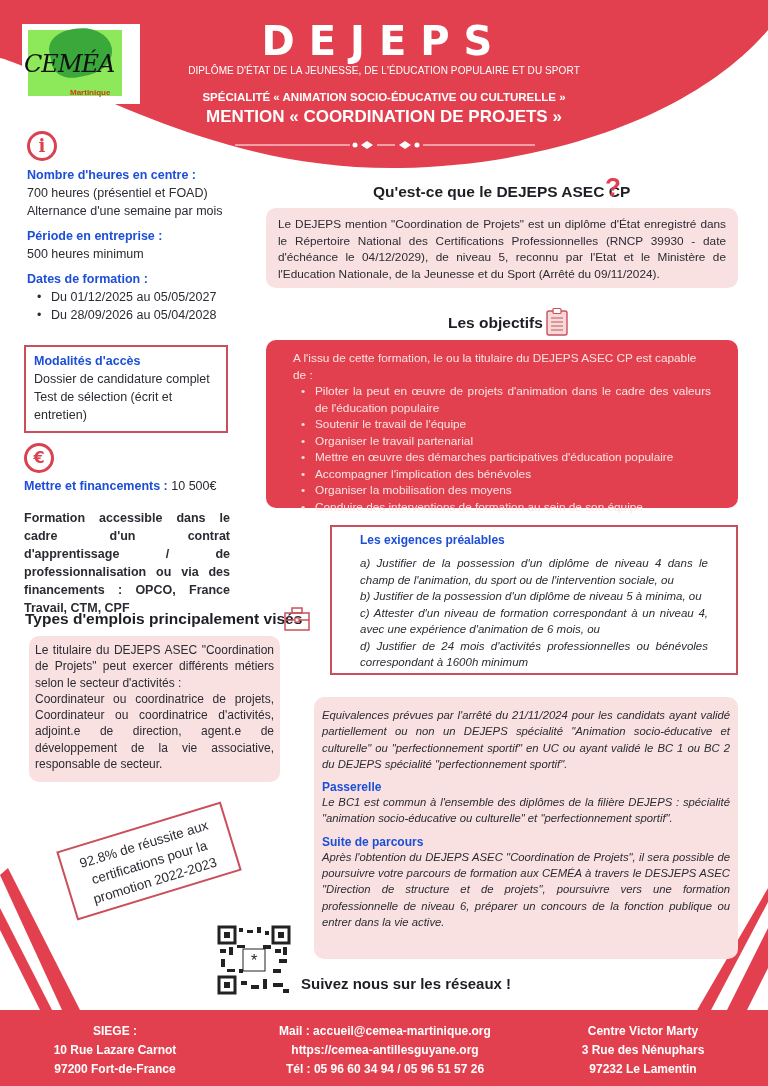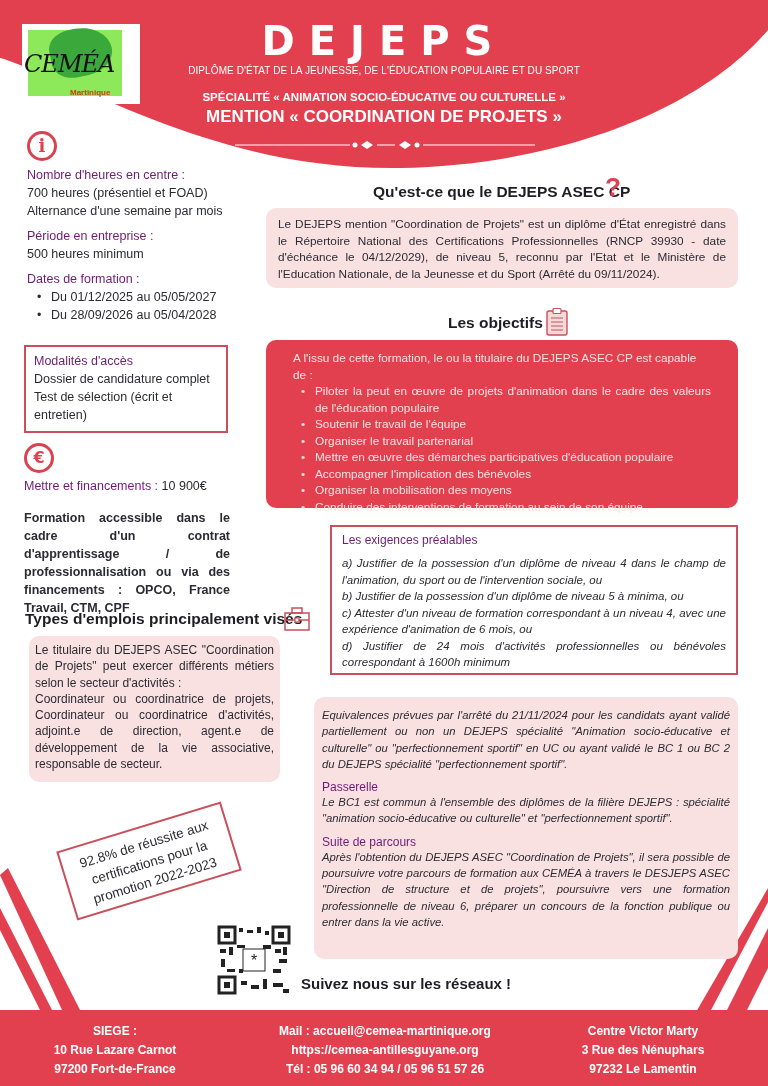--- a/index.html
+++ b/index.html
@@ -16,21 +16,21 @@
   .logo-sub { position: absolute; left: 48px; top: 64px; font-size: 8px; font-weight: bold; color: #c8401c; }
 
   .title { position: absolute; left: 200px; width: 368px; top: 18px; text-align: center; color: #fff; font-size: 40px; font-weight: bold; letter-spacing: 14px; font-family: "DejaVu Sans", sans-serif; }
   .subtitle { position: absolute; left: 170px; width: 428px; top: 65px; text-align: center; color: #fff; font-size: 10px; letter-spacing: 0.1px; }
   .spec { position: absolute; left: 170px; width: 428px; top: 91px; text-align: center; color: #fff; font-size: 11.5px; font-weight: bold; }
   .mention { position: absolute; left: 170px; width: 428px; top: 107px; text-align: center; color: #fff; font-size: 17px; font-weight: bold; }
   .divider { position: absolute; left: 235px; top: 139px; width: 300px; height: 12px; }
 
   
   .icon-circle { position: absolute; width: 30px; height: 30px; border: 3px solid #d9424e; border-radius: 50%; color: #d9424e; font-weight: bold; text-align: center; line-height: 24px; font-size: 18px; font-family: "DejaVu Serif", serif; }
-  .lbl { font-weight: normal; font-size: 12.5px; color: #701a75; }
+  .lbl { font-weight: bold; font-size: 12.5px; color: #1d4ed8; }
   .txt { font-size: 12.5px; color: #2b2b33; line-height: 18px; }
   .ul { list-style: none; padding-left: 10px; }
   .ul li { position: relative; padding-left: 14px; font-size: 12.5px; line-height: 18px; }
   .ul li::before { content: "•"; position: absolute; left: 0; }
   .modal-box { position: absolute; left: 24px; top: 345px; width: 204px; height: 88px; border: 2px solid #c9505a; padding: 7px 8px; }
   .justify { text-align: justify; }
 
   .section-h { font-weight: bold; font-size: 15.5px; color: #1e1e24; }
   .pink-box { background: #f9e1e1; border-radius: 10px; }
   .red-box { background: #e2404e; border-radius: 10px; color: #fbe3e3; }
@@ -88,21 +88,21 @@
 
 <div class="modal-box">
   <div class="lbl">Modalités d'accès</div>
   <div class="txt" style="margin-top:2px;">Dossier de candidature complet</div>
   <div class="txt">Test de sélection (écrit et entretien)</div>
 </div>
 
 <div class="icon-circle" style="left:24px; top:443px; font-family:'DejaVu Sans',sans-serif; font-size:16px;">€</div>
 
 <div class="abs" style="left:24px; top:479px; width:206px;">
-  <div style="font-size:12.5px;"><span class="lbl">Mettre et financements :</span><span> 10 900€</span></div>
+  <div style="font-size:12.5px;"><span class="lbl">Mettre et financements :</span><span> 10 500€</span></div>
   <div class="txt justify" style="margin-top:16px;font-weight:bold;">Formation accessible dans le cadre d'un contrat d'apprentissage / de professionnalisation ou via des financements : OPCO, France Travail, CTM, CPF</div>
 </div>
 
 <div class="abs section-h" style="left:25px; top:610px;">Types d'emplois principalement visés</div>
 <svg class="abs" style="left:283px; top:606px;" width="28" height="26" viewBox="0 0 28 26">
   <rect x="9" y="2" width="10" height="5" fill="none" stroke="#c9505a" stroke-width="1.5"></rect>
   <rect x="2" y="7" width="24" height="17" fill="none" stroke="#c9505a" stroke-width="1.5"></rect>
   <line x1="2" y1="14" x2="26" y2="14" stroke="#c9505a" stroke-width="1.5"></line>
   <rect x="12" y="12" width="4" height="4" fill="#fff" stroke="#c9505a" stroke-width="1.2"></rect>
 </svg>
@@ -186,21 +186,21 @@
     <li class="justify" style="font-size:11.8px; line-height:16.5px; padding-left:14px;">Piloter la peut en œuvre de projets d'animation dans le cadre des valeurs de l'éducation populaire</li>
     <li style="font-size:11.8px; line-height:16.5px;">Soutenir le travail de l'équipe</li>
     <li style="font-size:11.8px; line-height:16.5px;">Organiser le travail partenarial</li>
     <li style="font-size:11.8px; line-height:16.5px;">Mettre en œuvre des démarches participatives d'éducation populaire</li>
     <li style="font-size:11.8px; line-height:16.5px;">Accompagner l'implication des bénévoles</li>
     <li style="font-size:11.8px; line-height:16.5px;">Organiser la mobilisation des moyens</li>
     <li style="font-size:11.8px; line-height:16.5px;">Conduire des interventions de formation au sein de son équipe</li>
   </ul>
 </div>
 
-<div class="abs bordered" style="left:330px; top:525px; width:408px; height:150px; padding:6px 10px;">
+<div class="abs bordered" style="left:330px; top:525px; width:408px; height:150px; padding:6px 28px;">
   <div class="lbl" style="font-size:12px;">Les exigences préalables</div>
   <div style="margin-top:8px; font-style:italic; font-size:11.5px; line-height:16.5px;" class="justify">
     <div>a) Justifier de la possession d'un diplôme de niveau 4 dans le champ de l'animation, du sport ou de l'intervention sociale, ou</div>
     <div>b) Justifier de la possession d'un diplôme de niveau 5 à minima, ou</div>
     <div>c) Attester d'un niveau de formation correspondant à un niveau 4, avec une expérience d'animation de 6 mois, ou</div>
     <div>d) Justifier de 24 mois d'activités professionnelles ou bénévoles correspondant à 1600h minimum</div>
   </div>
 </div>
 
 <div class="abs pink-box" style="left:314px; top:697px; width:424px; height:262px; padding:10px 8px;">

